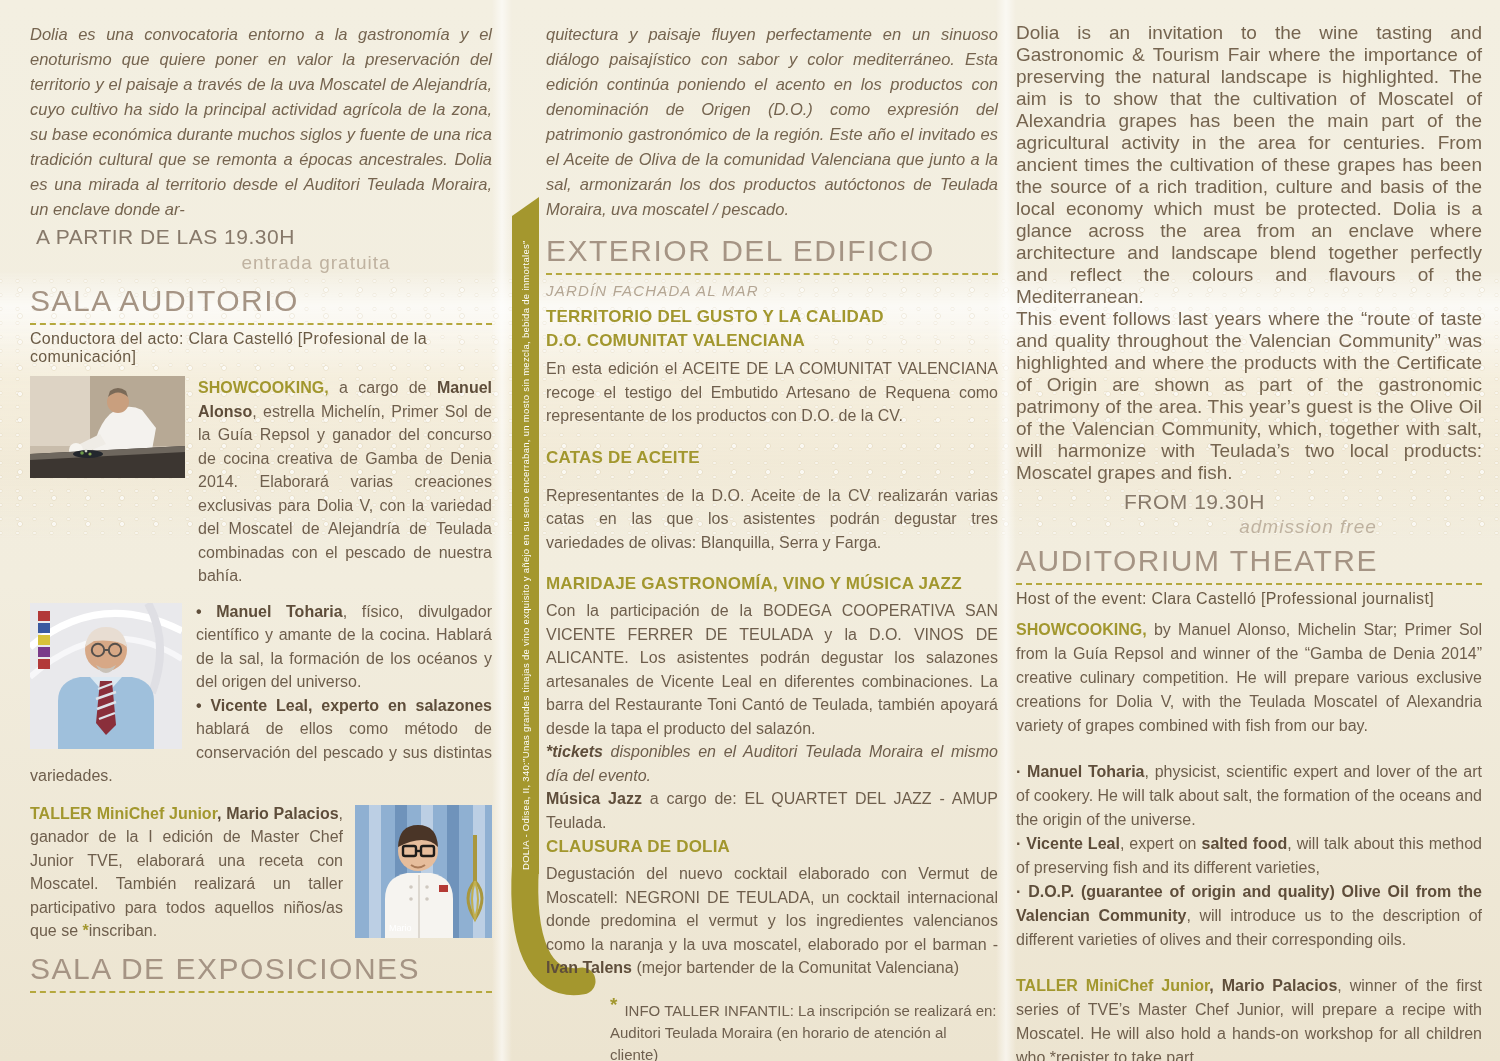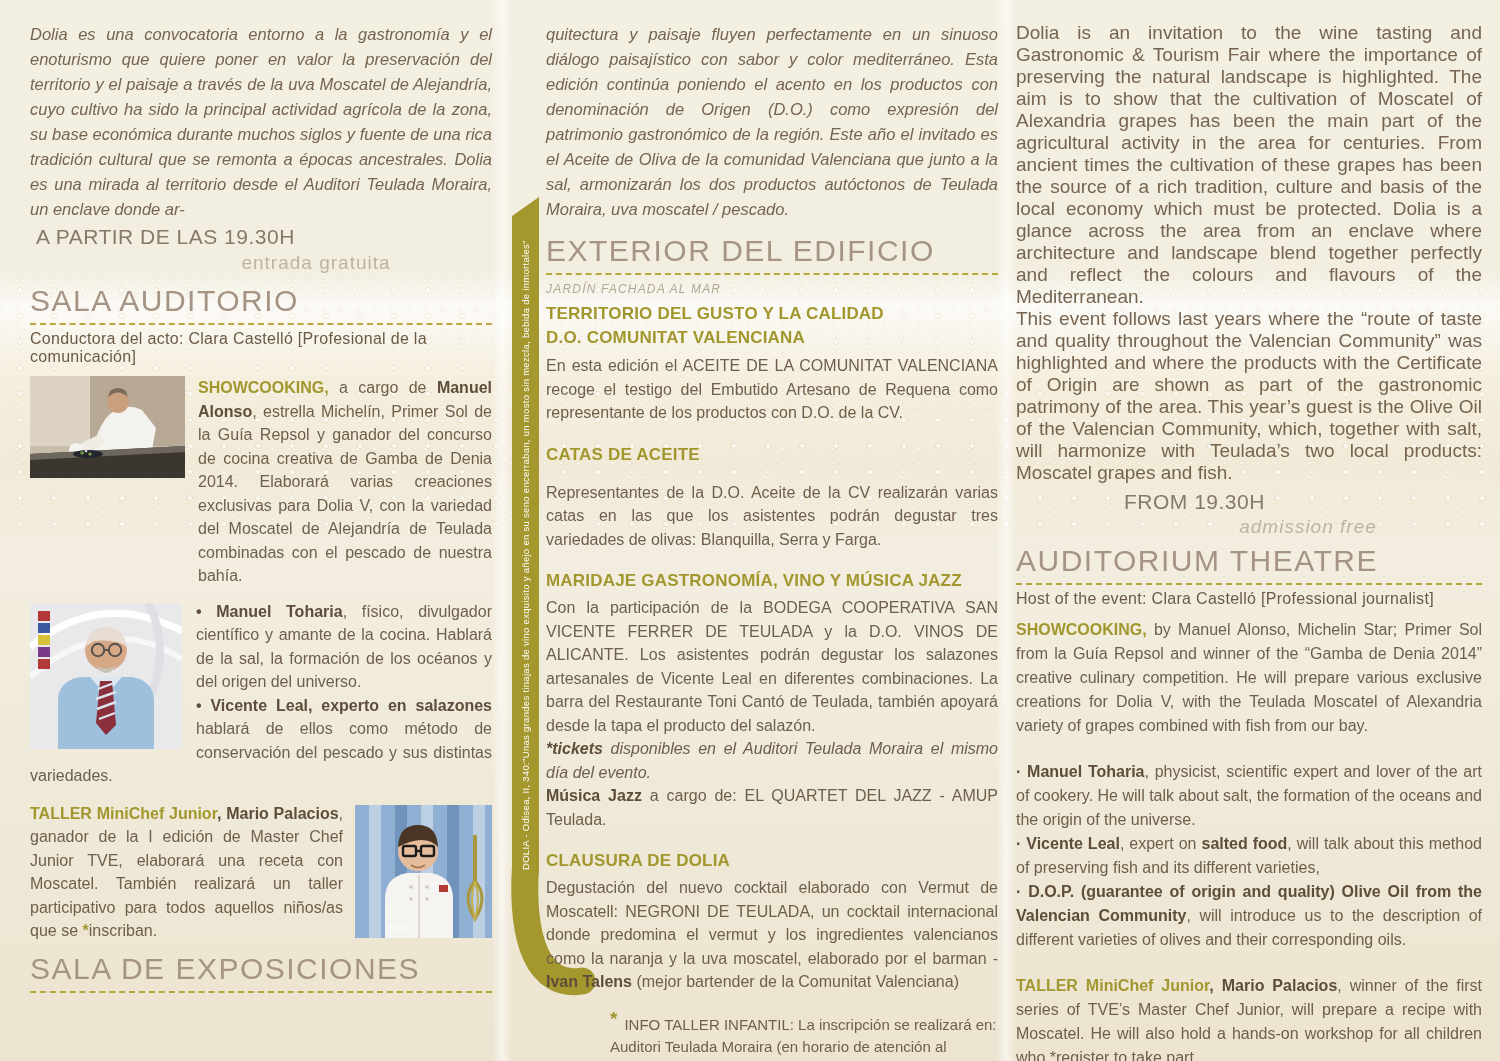--- a/index.html
+++ b/index.html
@@ -32,21 +32,21 @@
   .gold { color:#a2972e; font-weight:bold; }
   .b { font-weight:bold; color:#5e4d3a; }
   .bi { font-weight:bold; font-style:italic; color:#5e4d3a; }
   .it { font-style:italic; }
   .sect { font-size:30px; font-weight:300; color:#a59484; letter-spacing:1.5px;
           border-bottom:2px dashed #b5a83e; padding-bottom:5px; }
   .host { font-size:16px; color:#6a5a45; letter-spacing:.3px; margin-top:5px; }
   .time { font-size:21px; color:#87796a; letter-spacing:.5px; }
   .free { font-size:19px; font-weight:300; color:#bfb2a0; letter-spacing:1px;text-align:center; }
   .goldh { font-size:17px; line-height:20px; font-weight:bold; color:#a2972e; letter-spacing:.2px; }
-  .jardin { font-style:italic; font-size:12px; color:#b4a694; letter-spacing:1.2px; font-weight:300; }
+  .jardin { font-style:italic; font-size:15px; color:#b4a694; letter-spacing:1.2px; font-weight:300; }
   .star { color:#a2972e; font-weight:bold; }
 
   
   .blk::after { content:""; display:block; clear:both; }
   .row { display:flex; }
   .row .ph-box { flex:0 0 168px; }
   .ph-l { float:left; margin:3px 14px 6px 0; }
   .ph-r { float:right; margin:3px 0 6px 12px; }
 
   
@@ -177,21 +177,21 @@
     <p class="body-p" style="margin-top:4px;">En esta edición el ACEITE DE LA COMUNITAT VALENCIANA recoge el testigo del Embutido Artesano de Requena como representante de los productos con D.O. de la CV.</p>
 
     <p class="goldh" style="margin-top:20px;">CATAS DE ACEITE</p>
     <p class="body-p" style="margin-top:16px;">Representantes de la D.O. Aceite de la CV realizarán varias catas en las que los asistentes podrán degustar tres variedades de olivas: Blanquilla, Serra y Farga.</p>
 
     <p class="goldh" style="margin-top:20px;">MARIDAJE GASTRONOMÍA, VINO Y MÚSICA JAZZ</p>
     <p class="body-p" style="margin-top:5px;">Con la participación de la BODEGA COOPERATIVA SAN VICENTE FERRER DE TEULADA y la D.O. VINOS DE ALICANTE. Los asistentes podrán degustar los salazones artesanales de Vicente Leal en diferentes combinaciones. La barra del Restaurante Toni Cantó de Teulada, también apoyará desde la tapa el producto del salazón.</p>
     <p class="body-p"><span class="bi">*tickets</span><span class="it"> disponibles en el Auditori Teulada Moraira el mismo día del evento.</span></p>
     <p class="body-p"><span class="b">Música Jazz</span><span> a cargo de: EL QUARTET DEL JAZZ - AMUP Teulada.</span></p>
 
-    <p class="goldh" style="margin-top:20px;">CLAUSURA DE DOLIA</p>
+    <p class="goldh" style="margin-top:3px;">CLAUSURA DE DOLIA</p>
     <p class="body-p" style="margin-top:5px;"><span>Degustación del nuevo cocktail elaborado con Vermut de Moscatell: NEGRONI DE TEULADA, un cocktail internacional donde predomina el vermut y los ingredientes valencianos como la naranja y la uva moscatel, elaborado por el barman - </span><span class="b">Ivan Talens</span><span> (mejor bartender de la Comunitat Valenciana)</span></p>
 
     <p class="fn"><span class="fn-star">*</span><span class="fn-first">INFO TALLER INFANTIL: La inscripción se realizará en:</span><span class="fn-line">Auditori Teulada Moraira (en horario de atención al cliente)</span></p>
   </div>
 
   <div class="col" id="col3">
     <p class="p-intro-en">Dolia is an invitation to the wine tasting and Gastronomic &amp; Tourism Fair where the importance of preserving the natural landscape is highlighted. The aim is to show that the cultivation of Moscatel of Alexandria grapes has been the main part of the agricultural activity in the area for centuries. From ancient times the cultivation of these grapes has been the source of a rich tradition, culture and basis of the local economy which must be protected. Dolia is a glance across the area from an enclave where architecture and landscape blend together perfectly and reflect the colours and flavours of the Mediterranean.</p>
     <p class="p-intro-en">This event follows last years where the “route of taste and quality throughout the Valencian Community” was highlighted and where the products with the Certificate of Origin are shown as part of the gastronomic patrimony of the area. This year’s guest is the Olive Oil of the Valencian Community, which, together with salt, will harmonize with Teulada’s two local products: Moscatel grapes and fish.</p>
 
     <p class="time" style="margin:6px 0 0 108px;">FROM 19.30H</p>

